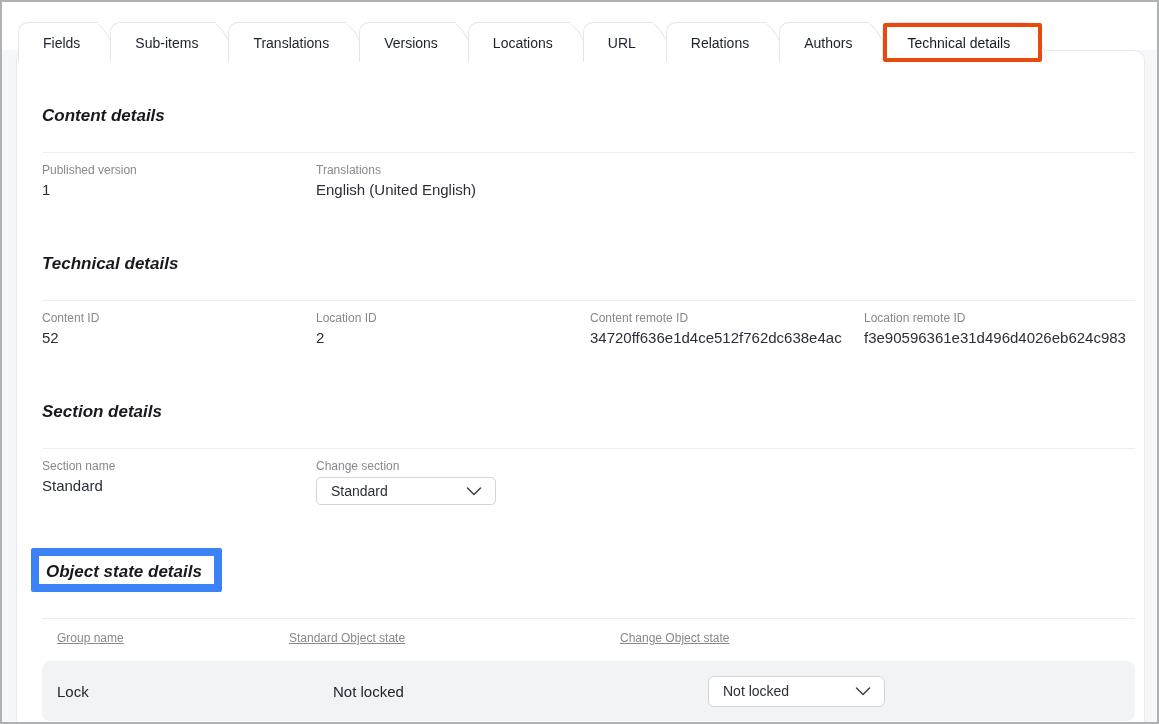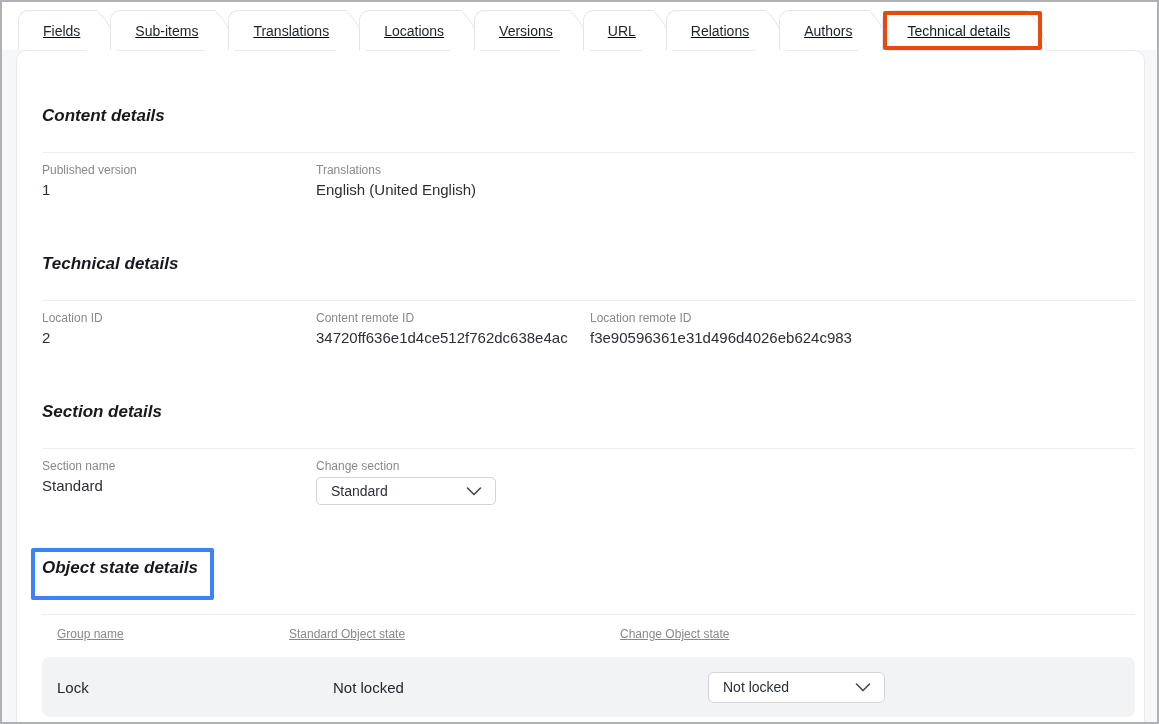--- a/index.html
+++ b/index.html
@@ -16,24 +16,23 @@
     overflow: hidden;
   }
   
   .page-bg {
     position: absolute; left: 0; right: 0; top: 48px; bottom: 0;
     background: #f6f7f9;
   }
 
   
   .tabs {
-    position: absolute; top: 8px; left: 16px;
+    position: absolute; top: 20px; left: 16px;
     display: flex; align-items: stretch;
     z-index: 3;
-    text-decoration: underline;
   }
   .tab {
     position: relative;
     height: 40px;
     display: flex; align-items: center;
     padding: 0 18px 0 24px;
     margin-right: 12px;
     background: #ffffff;
     border: 1px solid #e5e6ea;
     border-bottom: none;
@@ -130,24 +129,24 @@
     width: 177px; height: 31px;
     border-radius: 6px;
     padding: 0 13px 0 14px;
     font-size: 14px;
   }
   .chevron { display: inline-flex; margin-left: 8px; flex: none; }
 
   
   .annotated-heading {
     display: inline-block;
-    border: 4px solid #3b82f6;
+    border: 8px solid #3b82f6;
     border-radius: 2px;
-    padding: 6px 12px 18px 7px;
-    margin: 43px 0 0 -11px;
+    padding: 6px 12px 2px 7px;
+    margin: 43px 0 12px -11px;
   }
 
   
   .os-table-divider { margin-top: 14px; }
   .os-header {
     display: grid;
     grid-template-columns: 232px 331px auto;
     padding: 12px 0 0 15px;
   }
   .os-header .f-label { font-size: 12px; color: #87898e; text-decoration: underline; }
@@ -174,24 +173,24 @@
     <div class="tab">
       <span class="tab-label">Fields</span>
     </div>
     <div class="tab">
       <span class="tab-label">Sub-items</span>
     </div>
     <div class="tab">
       <span class="tab-label">Translations</span>
     </div>
     <div class="tab">
+      <span class="tab-label">Versions</span>
+    </div>
+    <div class="tab">
       <span class="tab-label">Locations</span>
-    </div>
-    <div class="tab">
-      <span class="tab-label">Versions</span>
     </div>
     <div class="tab">
       <span class="tab-label">URL</span>
     </div>
     <div class="tab">
       <span class="tab-label">Relations</span>
     </div>
     <div class="tab">
       <span class="tab-label">Authors</span>
     </div>
@@ -214,20 +213,24 @@
       <div>
         <div class="f-label">Translations</div>
         <div class="f-value">English (United English)</div>
       </div>
     </div>
 
     
     <h2 class="section-title mt-section">Technical details</h2>
     <hr class="divider">
     <div class="fields-grid">
+      <div>
+        <div class="f-label">Content ID</div>
+        <div class="f-value">52</div>
+      </div>
       <div>
         <div class="f-label">Location ID</div>
         <div class="f-value">2</div>
       </div>
       <div>
         <div class="f-label">Content remote ID</div>
         <div class="f-value">34720ff636e1d4ce512f762dc638e4ac</div>
       </div>
       <div>
         <div class="f-label">Location remote ID</div>

